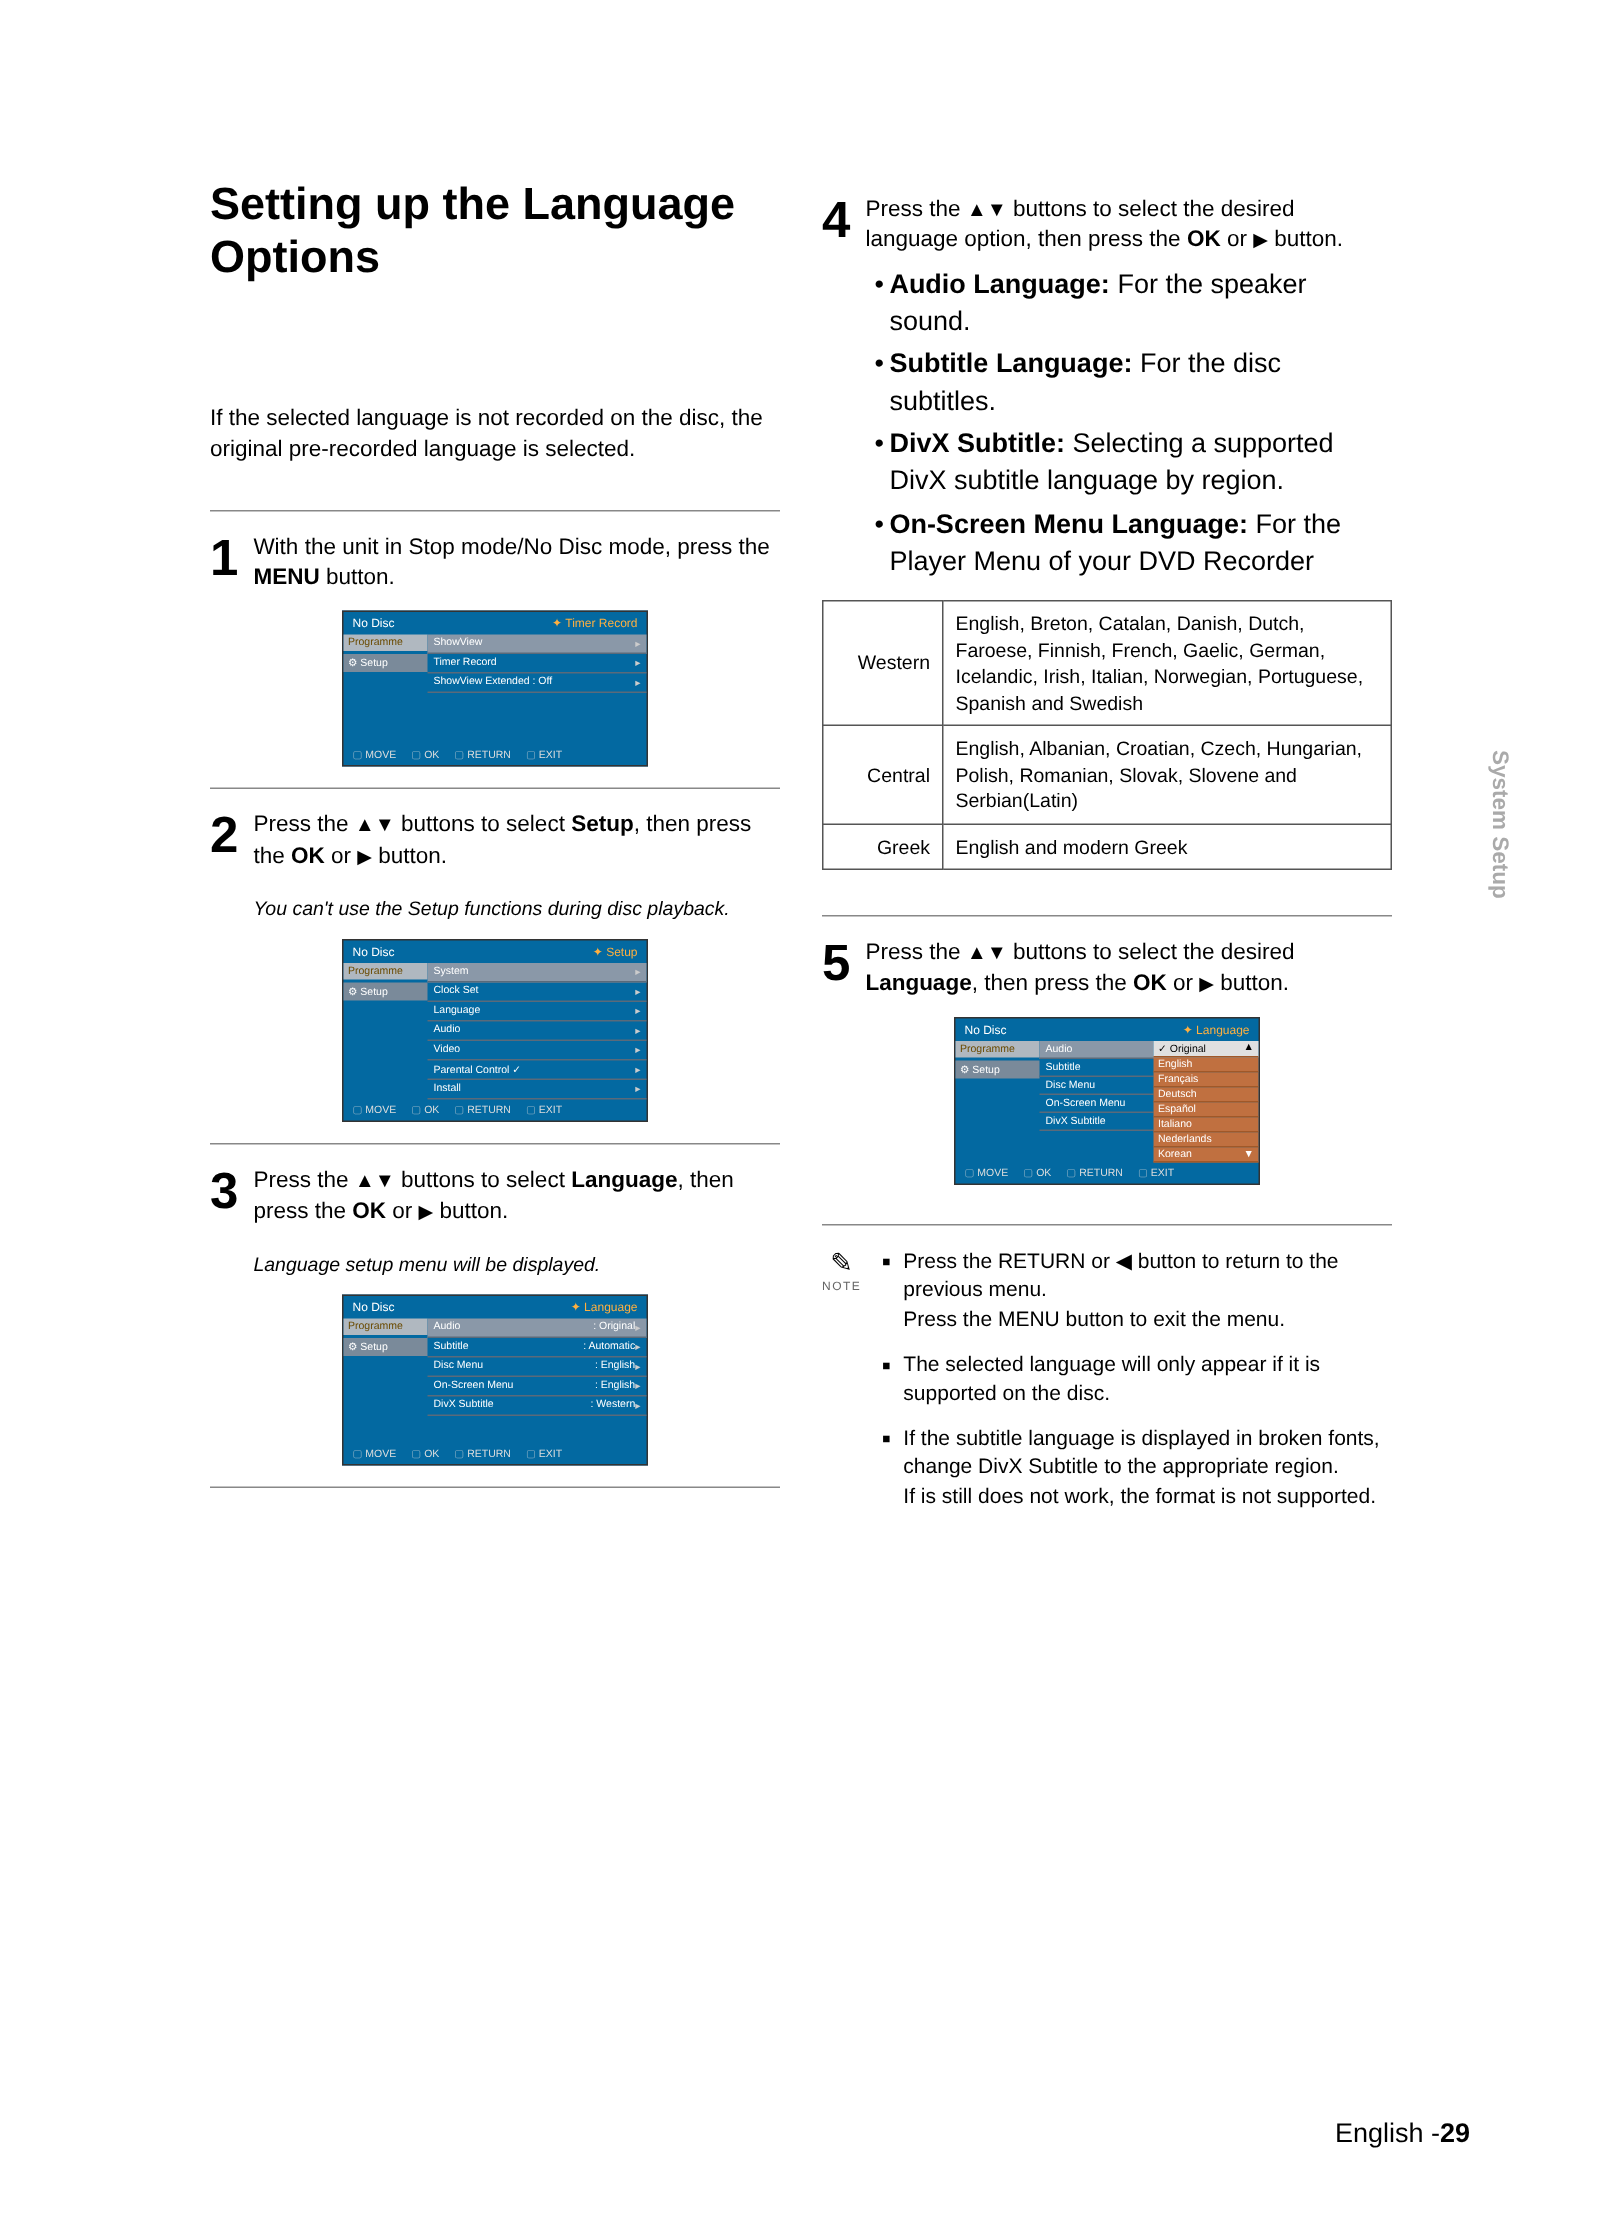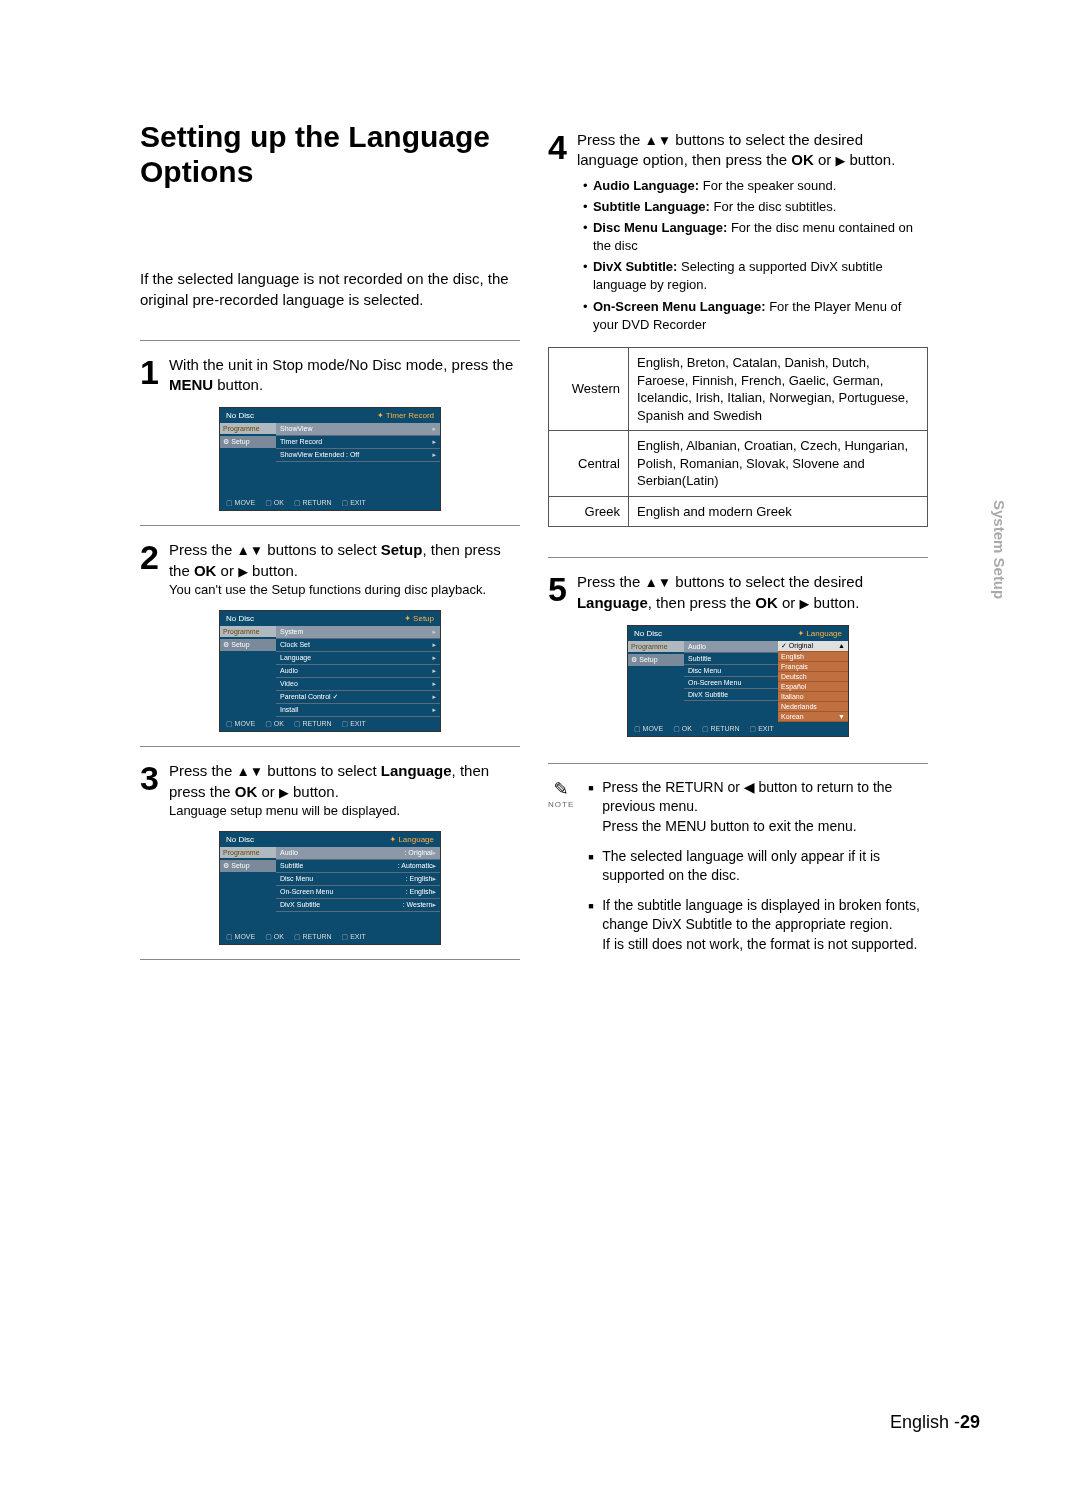--- a/index.html
+++ b/index.html
@@ -17,26 +17,26 @@
   .left-col { width: 380px; flex: 0 0 380px; }
   .right-col { width: 380px; flex: 0 0 380px; }
 
   h1.title { font-size: 30px; font-weight: bold; line-height: 1.15; margin-bottom: 60px; }
 
   .intro { font-size: 15px; line-height: 1.35; margin-bottom: 30px; }
 
   .step { display: flex; gap: 10px; margin-top: 10px; }
   .step-num { font-size: 34px; font-weight: bold; line-height: 1; }
   .step-body { font-size: 15px; line-height: 1.35; flex: 1; }
-  .step-sub { font-size: 13px; margin-top: 0; }
+  .step-sub { font-size: 13px; margin-top: 16px; font-style: italic; }
 
   .osd {
-    width: 222px;
+    width: 204px;
     margin: 12px auto 8px auto;
-    background: #0c4a6e;
+    background: #0369a1;
     color: #fff;
     font-size: 8px;
     border: 1px solid #333;
   }
   .osd-top { display: flex; justify-content: space-between; padding: 3px 6px; font-size: 8px; }
   .osd-top .crumb { color: #ffb040; }
   .osd-body { display: flex; }
   .osd-side { width: 56px; }
   .osd-side .t1 { background: #b0b8c0; color: #6a4a00; padding: 2px 3px; font-size: 7px; }
   .osd-side .t2 { background: #7a8a9a; color: #fff; padding: 2px 3px; font-size: 7px; margin-top: 2px; }
@@ -50,21 +50,21 @@
   .osd-lang .val { color: #fff; }
   .osd-lang .cell { display: flex; justify-content: space-between; width: 100%; }
 
   .osd5 .osd-main .osd-row { border-bottom: 1px solid #5a6a7a; }
   .osd5 .opts { width: 70px; }
   .osd5 .opts .opt { background: #c07040; color: #fff; font-size: 7px; padding: 1px 3px; border-bottom: 1px solid #a05828; }
   .osd5 .opts .opt.sel { background: #e0e0e0; color: #000; }
 
   hr.sep { border: none; border-top: 1px solid #888; margin: 14px 0; height: 0; }
 
-  .bullets { font-size: 13px; line-height: 1.4; margin-left: 6px; }
+  .bullets { font-size: 18px; line-height: 1.4; margin-left: 6px; }
   .bullets li { list-style: none; position: relative; padding-left: 10px; margin-bottom: 3px; }
   .bullets li::before { content: "•"; position: absolute; left: 0; }
 
   table.regions { width: 100%; border-collapse: collapse; font-size: 13px; margin-top: 10px; }
   table.regions td { border: 1px solid #555; padding: 6px 8px; vertical-align: middle; line-height: 1.35; }
   table.regions td:first-child { width: 80px; text-align: right; }
 
   .note-block { display: flex; gap: 14px; margin-top: 10px; }
   .note-icon { font-size: 18px; text-align: center; }
   .note-icon .lbl { font-size: 8px; letter-spacing: 1px; color: #666; }
@@ -270,21 +270,20 @@
 
   <div class="col right-col">
 
     <div class="step">
       <div class="step-num">4</div>
       <div class="step-body">
         Press the <span class="updn"></span> buttons to select the desired language option, then press the <b>OK</b> or <span class="rt"></span> button.
         <ul class="bullets" style="margin-top:6px">
           <li><b>Audio Language:</b><span> For the speaker sound.</span></li>
           <li><b>Subtitle Language:</b><span> For the disc subtitles.</span></li>
-          <li><b>Disc Menu Language:</b><span> For the disc menu contained on the disc</span></li>
           <li><b>DivX Subtitle:</b><span> Selecting a supported DivX subtitle language by region.</span></li>
           <li><b>On-Screen Menu Language:</b><span> For the Player Menu of your DVD Recorder</span></li>
         </ul>
       </div>
     </div>
 
     <table class="regions">
       <tbody>
           <tr>
             <td>Western</td>

